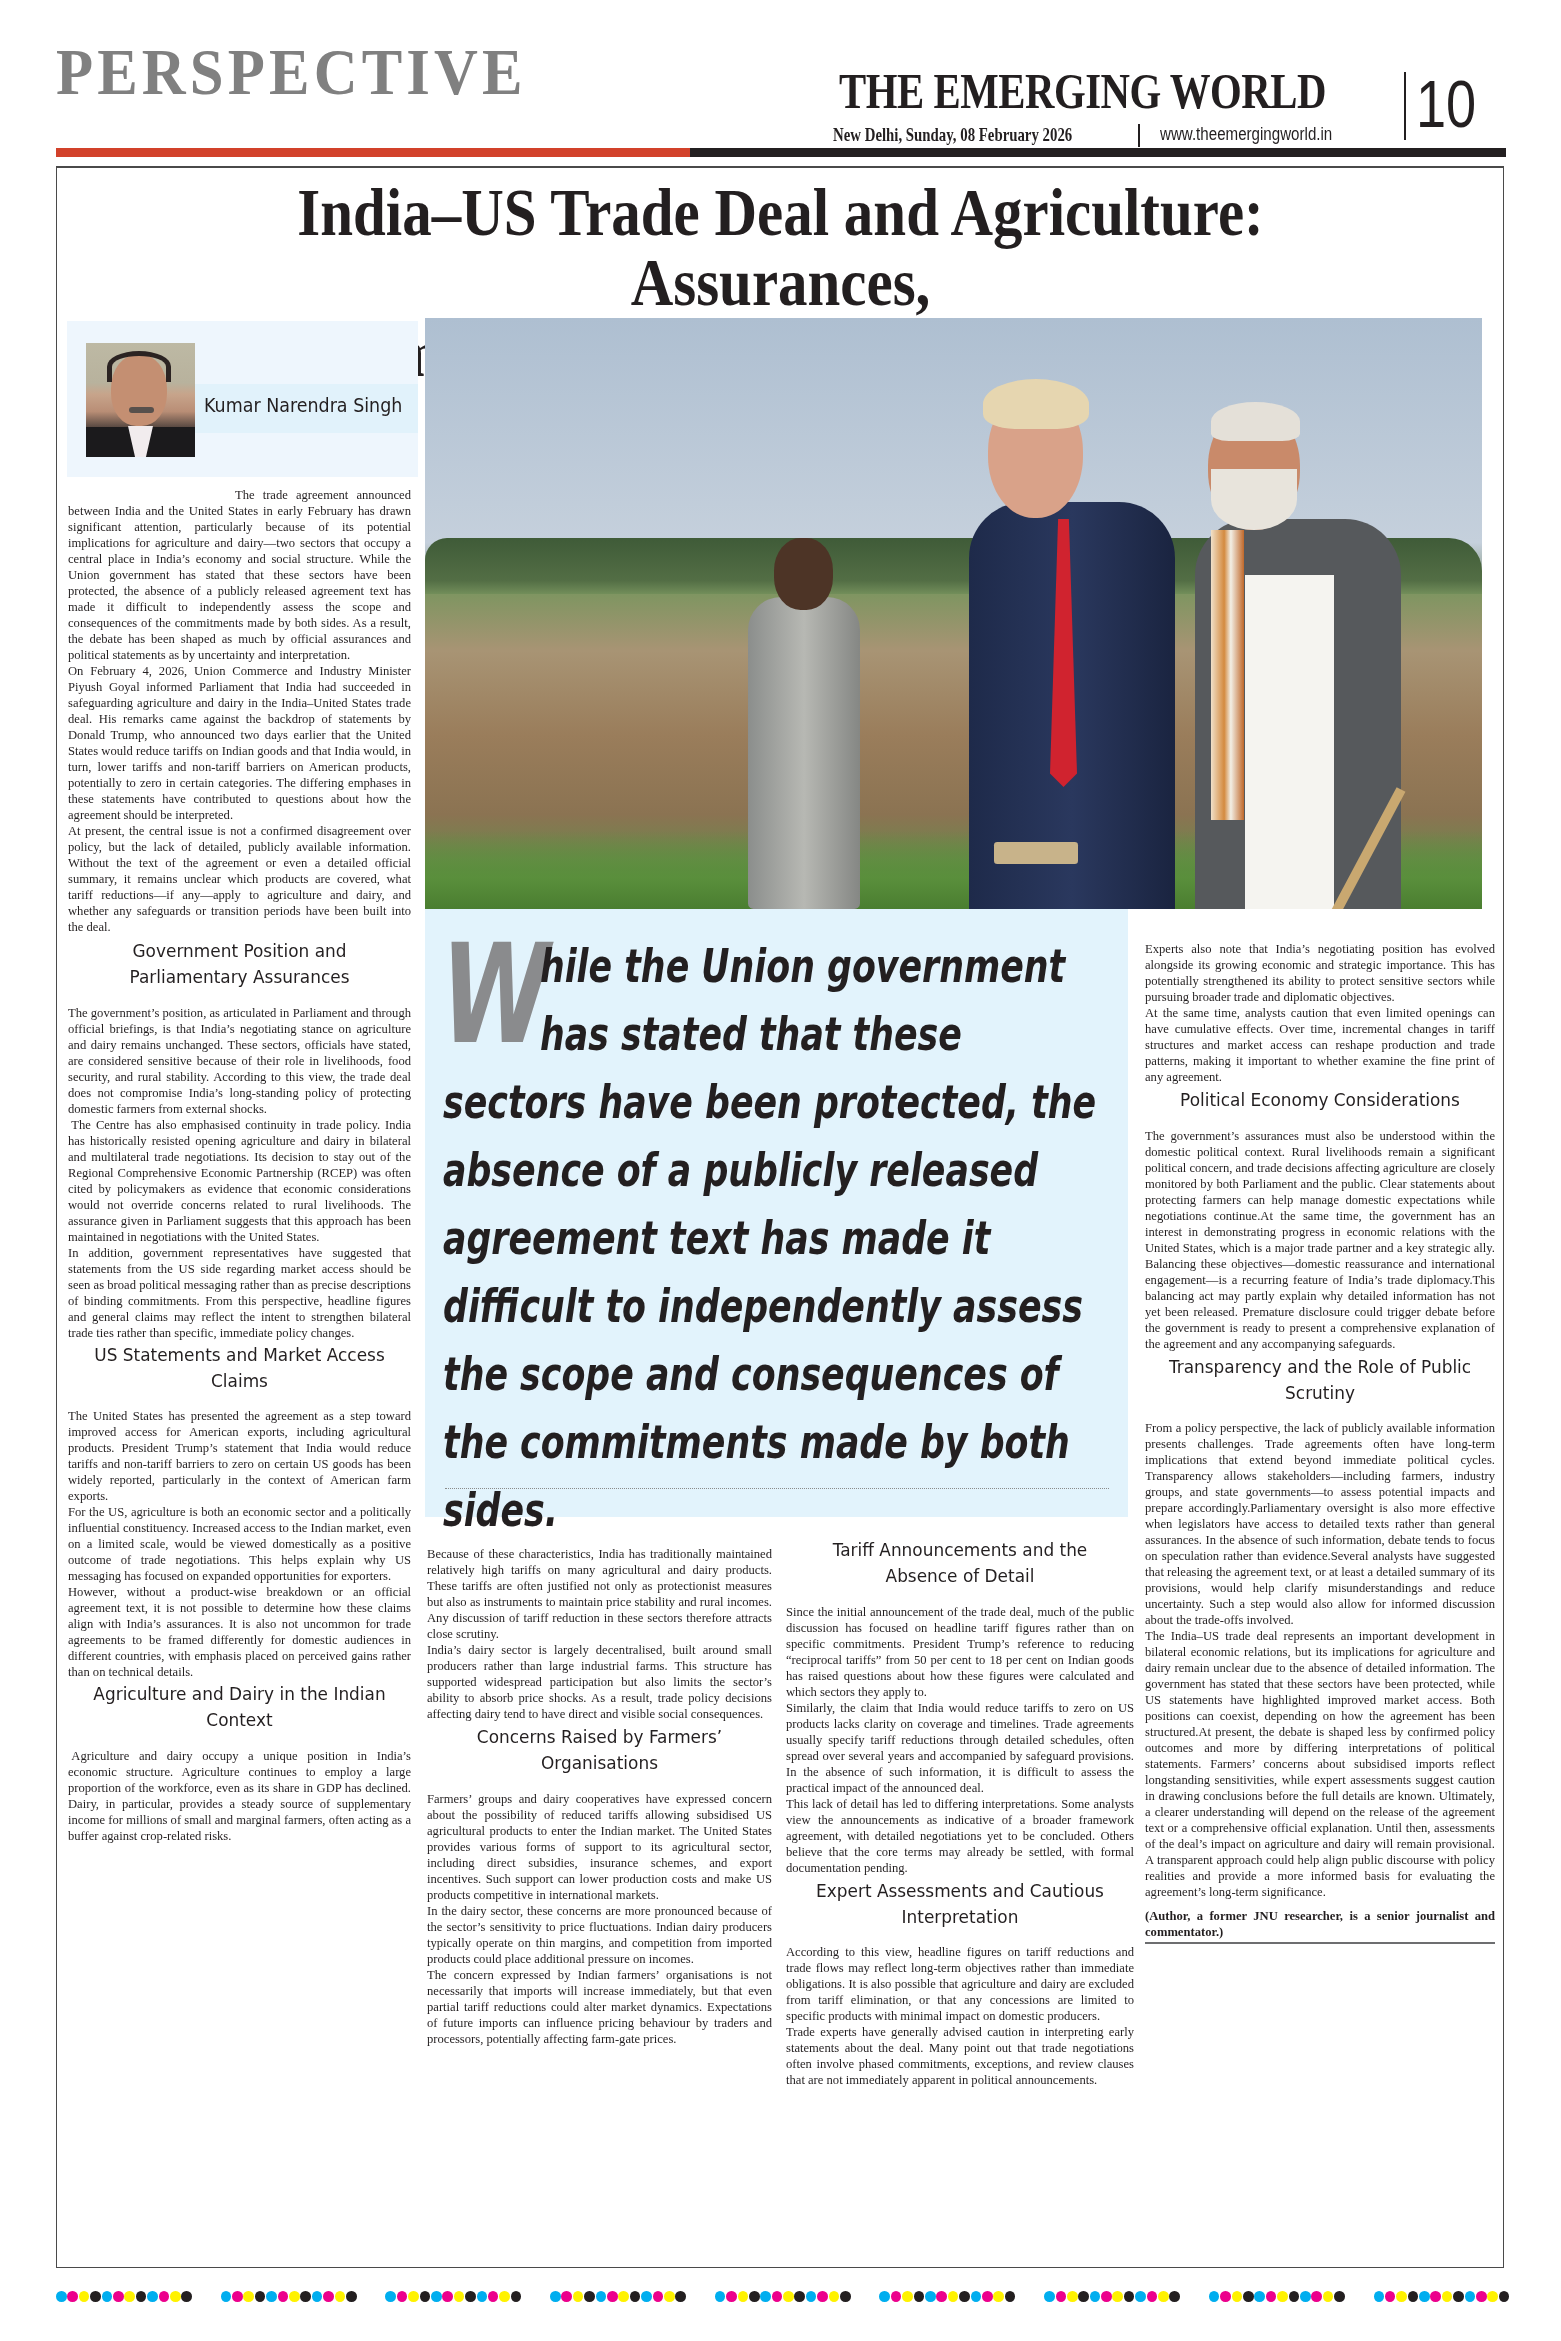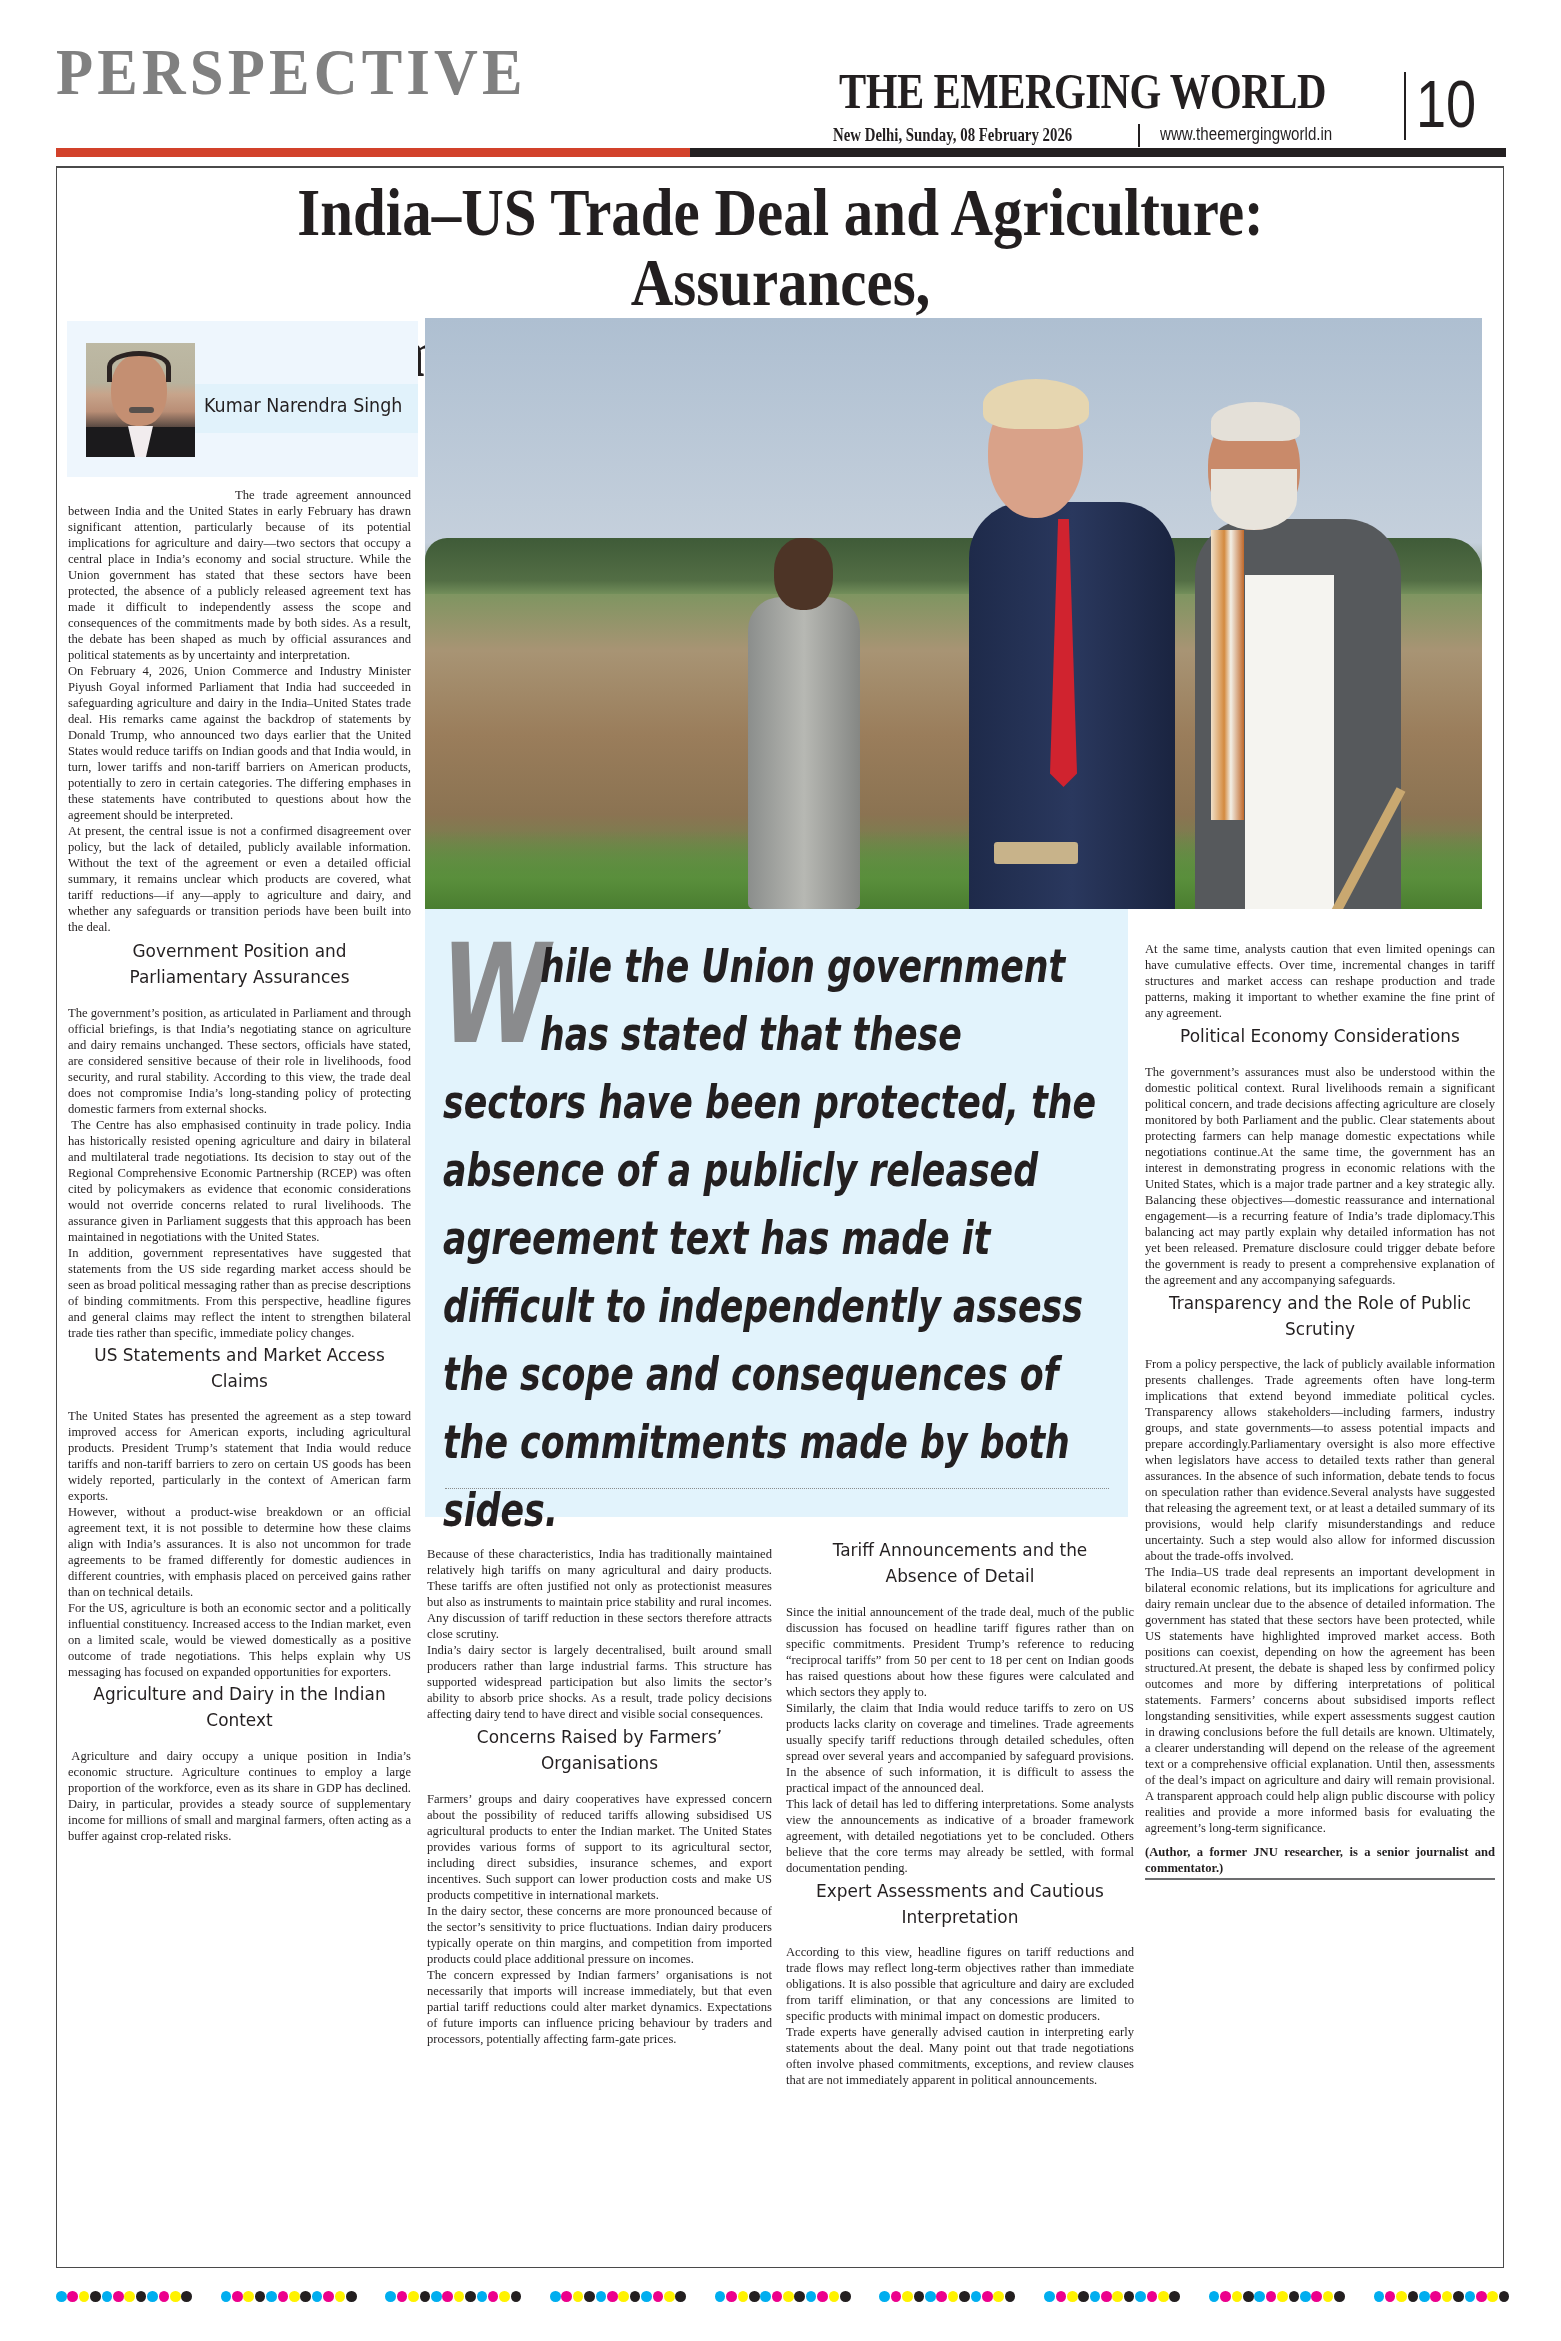--- a/index.html
+++ b/index.html
@@ -144,22 +144,22 @@
 <div class="col col-left">
   <p class="indent">The trade agreement announced between India and the United States in early February has drawn significant attention, particularly because of its potential implications for agriculture and dairy—two sectors that occupy a central place in India’s economy and social structure. While the Union government has stated that these sectors have been protected, the absence of a publicly released agreement text has made it difficult to independently assess the scope and consequences of the commitments made by both sides. As a result, the debate has been shaped as much by official assurances and political statements as by uncertainty and interpretation.</p>
   <p>On February 4, 2026, Union Commerce and Industry Minister Piyush Goyal informed Parliament that India had succeeded in safeguarding agriculture and dairy in the India–United States trade deal. His remarks came against the backdrop of statements by Donald Trump, who announced two days earlier that the United States would reduce tariffs on Indian goods and that India would, in turn, lower tariffs and non-tariff barriers on American products, potentially to zero in certain categories. The differing emphases in these statements have contributed to questions about how the agreement should be interpreted.</p>
   <p>At present, the central issue is not a confirmed disagreement over policy, but the lack of detailed, publicly available information. Without the text of the agreement or even a detailed official summary, it remains unclear which products are covered, what tariff reductions—if any—apply to agriculture and dairy, and whether any safeguards or transition periods have been built into the deal.</p>
   <h3>Government Position and Parliamentary Assurances</h3>
   <p>The government’s position, as articulated in Parliament and through official briefings, is that India’s negotiating stance on agriculture and dairy remains unchanged. These sectors, officials have stated, are considered sensitive because of their role in livelihoods, food security, and rural stability. According to this view, the trade deal does not compromise India’s long-standing policy of protecting domestic farmers from external shocks.</p>
   <p style="text-indent:3.3px">The Centre has also emphasised continuity in trade policy. India has historically resisted opening agriculture and dairy in bilateral and multilateral trade negotiations. Its decision to stay out of the Regional Comprehensive Economic Partnership (RCEP) was often cited by policymakers as evidence that economic considerations would not override concerns related to rural livelihoods. The assurance given in Parliament suggests that this approach has been maintained in negotiations with the United States.</p>
   <p>In addition, government representatives have suggested that statements from the US side regarding market access should be seen as broad political messaging rather than as precise descriptions of binding commitments. From this perspective, headline figures and general claims may reflect the intent to strengthen bilateral trade ties rather than specific, immediate policy changes.</p>
   <h3 style="margin-top:1.1px">US Statements and Market Access Claims</h3>
   <p>The United States has presented the agreement as a step toward improved access for American exports, including agricultural products. President Trump’s statement that India would reduce tariffs and non-tariff barriers to zero on certain US goods has been widely reported, particularly in the context of American farm exports.</p>
+  <p>For the US, agriculture is both an economic sector and a politically influential constituency. Increased access to the Indian market, even on a limited scale, would be viewed domestically as a positive outcome of trade negotiations. This helps explain why US messaging has focused on expanded opportunities for exporters.</p>
   <p>However, without a product-wise breakdown or an official agreement text, it is not possible to determine how these claims align with India’s assurances. It is also not uncommon for trade agreements to be framed differently for domestic audiences in different countries, with emphasis placed on perceived gains rather than on technical details.</p>
-  <p>For the US, agriculture is both an economic sector and a politically influential constituency. Increased access to the Indian market, even on a limited scale, would be viewed domestically as a positive outcome of trade negotiations. This helps explain why US messaging has focused on expanded opportunities for exporters.</p>
   <h3 style="margin-top:1.1px">Agriculture and Dairy in the Indian Context</h3>
   <p style="text-indent:3.3px">Agriculture and dairy occupy a unique position in India’s economic structure. Agriculture continues to employ a large proportion of the workforce, even as its share in GDP has declined. Dairy, in particular, provides a steady source of supplementary income for millions of small and marginal farmers, often acting as a buffer against crop-related risks.</p>
 </div>
 
 <div class="col col-mid1">
   <p>Because of these characteristics, India has traditionally maintained relatively high tariffs on many agricultural and dairy products. These tariffs are often justified not only as protectionist measures but also as instruments to maintain price stability and rural incomes. Any discussion of tariff reduction in these sectors therefore attracts close scrutiny.</p>
   <p>India’s dairy sector is largely decentralised, built around small producers rather than large industrial farms. This structure has supported widespread participation but also limits the sector’s ability to absorb price shocks. As a result, trade policy decisions affecting dairy tend to have direct and visible social consequences.</p>
   <h3 style="margin-top:2.2px">Concerns Raised by Farmers’ Organisations</h3>
   <p>Farmers’ groups and dairy cooperatives have expressed concern about the possibility of reduced tariffs allowing subsidised US agricultural products to enter the Indian market. The United States provides various forms of support to its agricultural sector, including direct subsidies, insurance schemes, and export incentives. Such support can lower production costs and make US products competitive in international markets.</p>
   <p>In the dairy sector, these concerns are more pronounced because of the sector’s sensitivity to price fluctuations. Indian dairy producers typically operate on thin margins, and competition from imported products could place additional pressure on incomes.</p>
@@ -170,20 +170,21 @@
   <h3 class="first">Tariff Announcements and the Absence of Detail</h3>
   <p>Since the initial announcement of the trade deal, much of the public discussion has focused on headline tariff figures rather than on specific commitments. President Trump’s reference to reducing “reciprocal tariffs” from 50 per cent to 18 per cent on Indian goods has raised questions about how these figures were calculated and which sectors they apply to.</p>
   <p>Similarly, the claim that India would reduce tariffs to zero on US products lacks clarity on coverage and timelines. Trade agreements usually specify tariff reductions through detailed schedules, often spread over several years and accompanied by safeguard provisions. In the absence of such information, it is difficult to assess the practical impact of the announced deal.</p>
   <p>This lack of detail has led to differing interpretations. Some analysts view the announcements as indicative of a broader framework agreement, with detailed negotiations yet to be concluded. Others believe that the core terms may already be settled, with formal documentation pending.</p>
   <h3 style="margin-top:2.2px">Expert Assessments and Cautious Interpretation</h3>
   <p>According to this view, headline figures on tariff reductions and trade flows may reflect long-term objectives rather than immediate obligations. It is also possible that agriculture and dairy are excluded from tariff elimination, or that any concessions are limited to specific products with minimal impact on domestic producers.</p>
   <p>Trade experts have generally advised caution in interpreting early statements about the deal. Many point out that trade negotiations often involve phased commitments, exceptions, and review clauses that are not immediately apparent in political announcements.</p>
 </div>
 
 <div class="col col-right">
+  <p>Experts also note that India’s negotiating position has evolved alongside its growing economic and strategic importance. This has potentially strengthened its ability to protect sensitive sectors while pursuing broader trade and diplomatic objectives.</p>
   <p>At the same time, analysts caution that even limited openings can have cumulative effects. Over time, incremental changes in tariff structures and market access can reshape production and trade patterns, making it important to whether examine the fine print of any agreement.</p>
   <h3 style="margin-top:2.2px">Political Economy Considerations</h3>
   <p>The government’s assurances must also be understood within the domestic political context. Rural livelihoods remain a significant political concern, and trade decisions affecting agriculture are closely monitored by both Parliament and the public. Clear statements about protecting farmers can help manage domestic expectations while negotiations continue.At the same time, the government has an interest in demonstrating progress in economic relations with the United States, which is a major trade partner and a key strategic ally. Balancing these objectives—domestic reassurance and international engagement—is a recurring feature of India’s trade diplomacy.This balancing act may partly explain why detailed information has not yet been released. Premature disclosure could trigger debate before the government is ready to present a comprehensive explanation of the agreement and any accompanying safeguards.</p>
   <h3 style="margin-top:2.2px">Transparency and the Role of Public Scrutiny</h3>
   <p>From a policy perspective, the lack of publicly available information presents challenges. Trade agreements often have long-term implications that extend beyond immediate political cycles. Transparency allows stakeholders—including farmers, industry groups, and state governments—to assess potential impacts and prepare accordingly.Parliamentary oversight is also more effective when legislators have access to detailed texts rather than general assurances. In the absence of such information, debate tends to focus on speculation rather than evidence.Several analysts have suggested that releasing the agreement text, or at least a detailed summary of its provisions, would help clarify misunderstandings and reduce uncertainty. Such a step would also allow for informed discussion about the trade-offs involved.</p>
   <p>The India–US trade deal represents an important development in bilateral economic relations, but its implications for agriculture and dairy remain unclear due to the absence of detailed information. The government has stated that these sectors have been protected, while US statements have highlighted improved market access. Both positions can coexist, depending on how the agreement has been structured.At present, the debate is shaped less by confirmed policy outcomes and more by differing interpretations of political statements. Farmers’ concerns about subsidised imports reflect longstanding sensitivities, while expert assessments suggest caution in drawing conclusions before the full details are known. Ultimately, a clearer understanding will depend on the release of the agreement text or a comprehensive official explanation. Until then, assessments of the deal’s impact on agriculture and dairy will remain provisional. A transparent approach could help align public discourse with policy realities and provide a more informed basis for evaluating the agreement’s long-term significance.</p>
   <p class="bio">(Author, a former JNU researcher, is a senior journalist and commentator.)</p>
   <div class="bio-rule"></div>
 </div>
 

